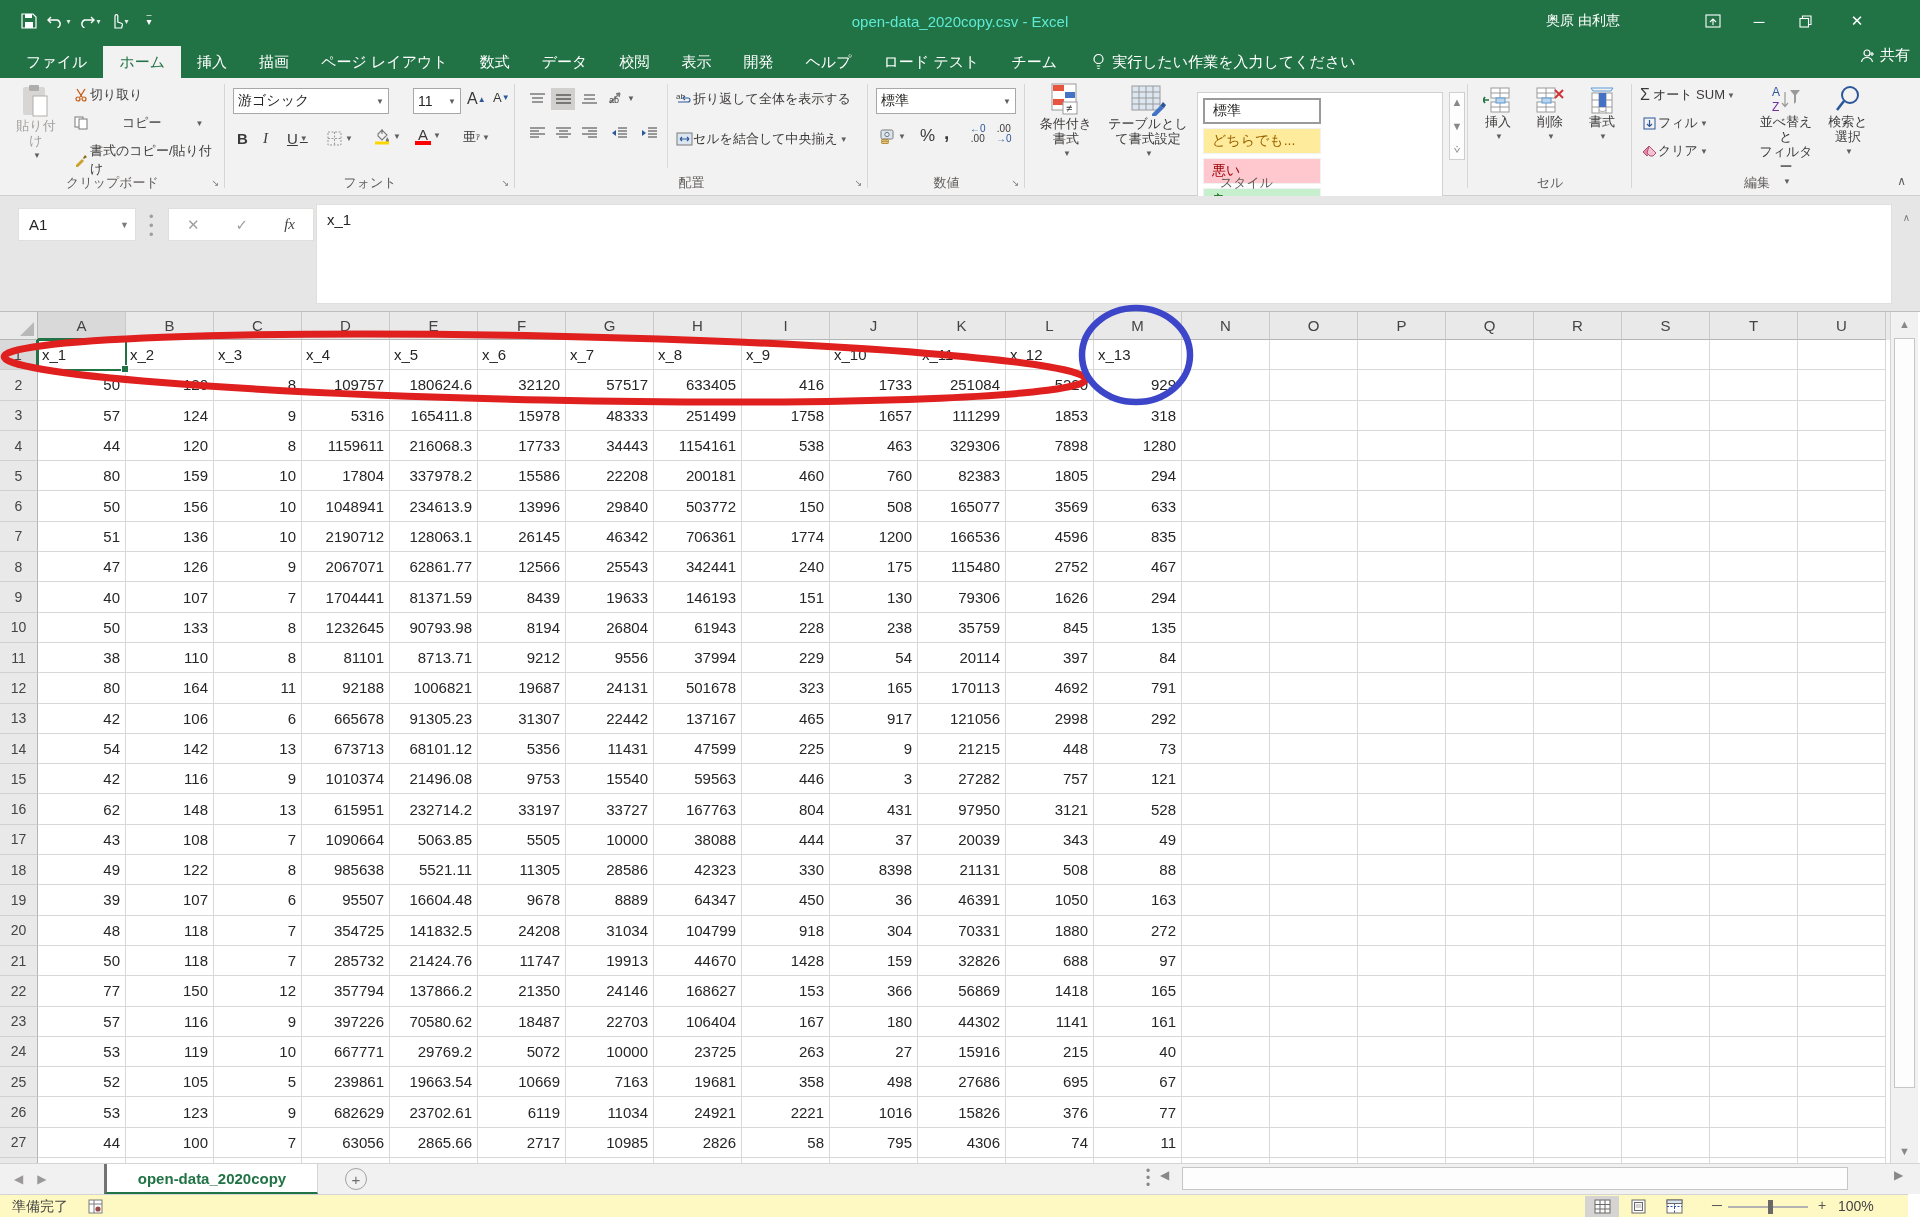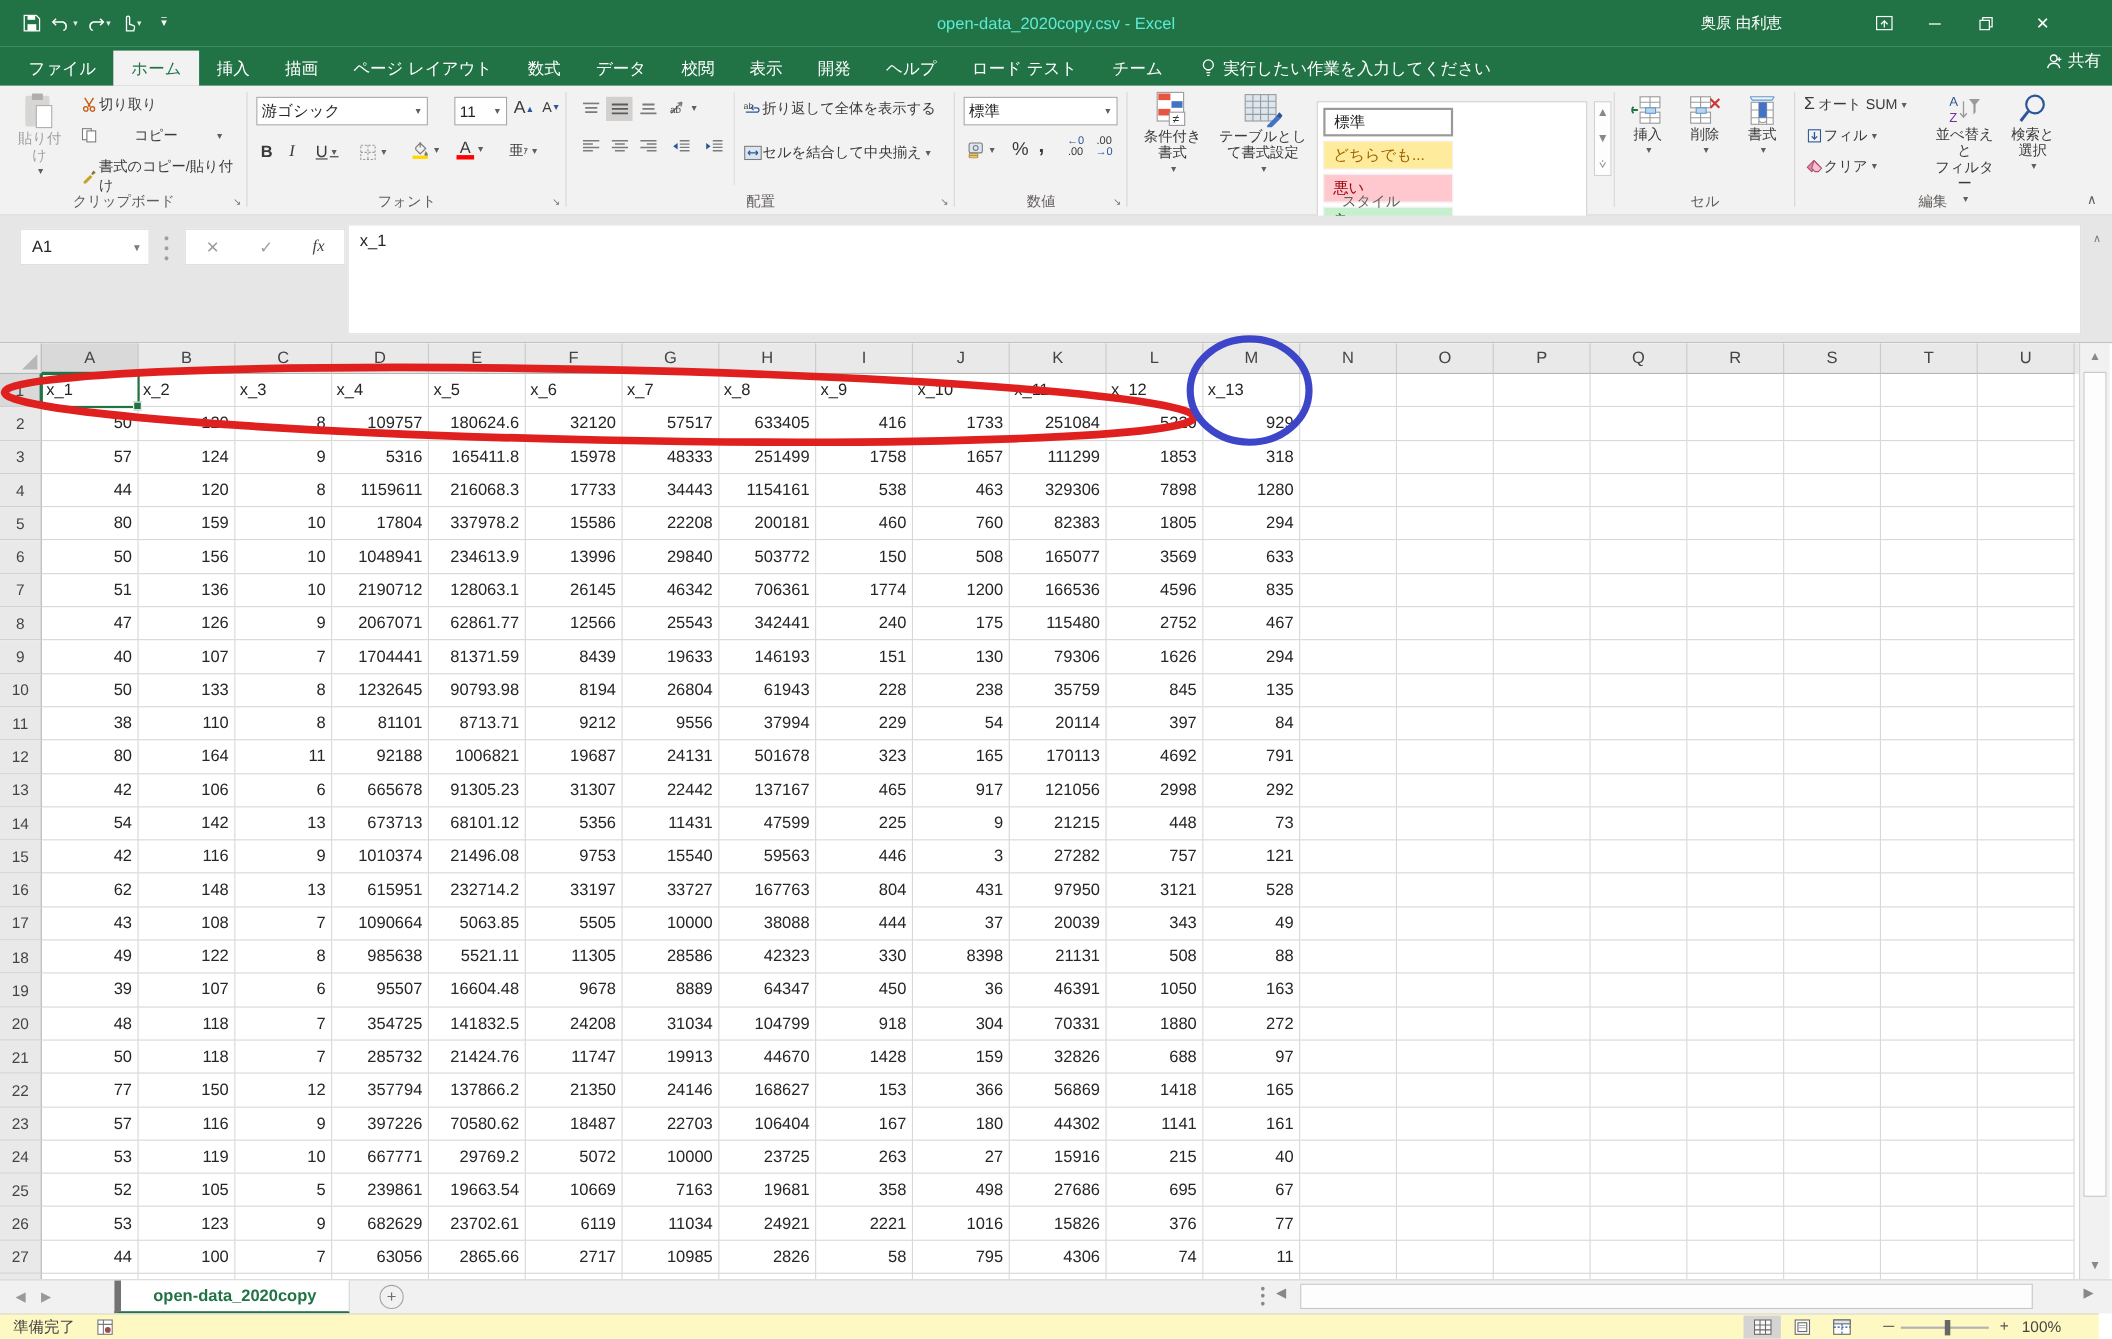--- a/index.html
+++ b/index.html
@@ -55,21 +55,21 @@
   .cell.txt { justify-content:flex-start; padding-left:4px; }
   #sel-a1 { position:absolute; left:37px; top:339px; width:90px; height:32px; border:2px solid #217346; pointer-events:none; }
   #sel-a1:after { content:""; position:absolute; right:-4px; bottom:-4px; width:6px; height:6px; background:#217346; border:1px solid #fff; }
   
   #vscroll { position:absolute; left:1890px; top:312px; width:28px; height:851px; background:#f1f1f1; border-left:1px solid #d4d4d4; }
   .scr-arrow { color:#8a8886; font-size:11px; text-align:center; }
   #vthumb { position:absolute; left:3px; top:26px; width:21px; height:750px; background:#fdfdfd; border:1px solid #c8c6c4; }
   
   #tabbar { position:absolute; left:0; top:1163px; width:1920px; height:31px; background:#f1f1f1; border-top:1px solid #d4d4d4; font-size:15px; }
   #tab-navs { position:absolute; left:14px; top:0; height:30px; display:flex; align-items:center; gap:14px; color:#9b9998; font-size:12px; }
-  #sheet-tab { position:absolute; left:104px; top:0; width:214px; height:30px; background:#fff; border-right:1px solid #d4d4d4; border-left:6px solid #737373; border-bottom:2px solid #217346; color:#217346; font-weight:bold; display:flex; align-items:center; justify-content:center; }
+  #sheet-tab { position:absolute; left:104px; top:0; width:214px; height:30px; background:#fff; border-right:1px solid #d4d4d4; border-left:3px solid #737373; border-bottom:2px solid #217346; color:#217346; font-weight:bold; display:flex; align-items:center; justify-content:center; }
   #add-sheet { position:absolute; left:345px; top:4px; width:22px; height:22px; border:1px solid #a5a3a1; border-radius:50%; color:#6e6c6a; display:flex; align-items:center; justify-content:center; font-size:15px; }
   #tab-split { position:absolute; left:1146px; top:4px; color:#8a8886; font-size:12px; line-height:7px; }
   #hs-left { position:absolute; left:1160px; top:4px; color:#8a8886; font-size:12px; }
   #hscroll { position:absolute; left:1180px; top:3px; width:706px; height:24px; background:#f1f1f1; }
   #hthumb { position:absolute; left:2px; top:0px; width:666px; height:23px; background:#fdfdfd; border:1px solid #c8c6c4; }
   #hs-right { position:absolute; left:1894px; top:4px; color:#8a8886; font-size:12px; }
   
   #statusbar { position:absolute; left:0; top:1194px; width:1908px; height:23px; background:#fef9c3; border-top:1px solid #d4d4d4; font-size:14px; color:#444; }
   #status-mode { position:absolute; left:12px; top:3px; }
   #macro-icon { position:absolute; left:88px; top:4px; }

